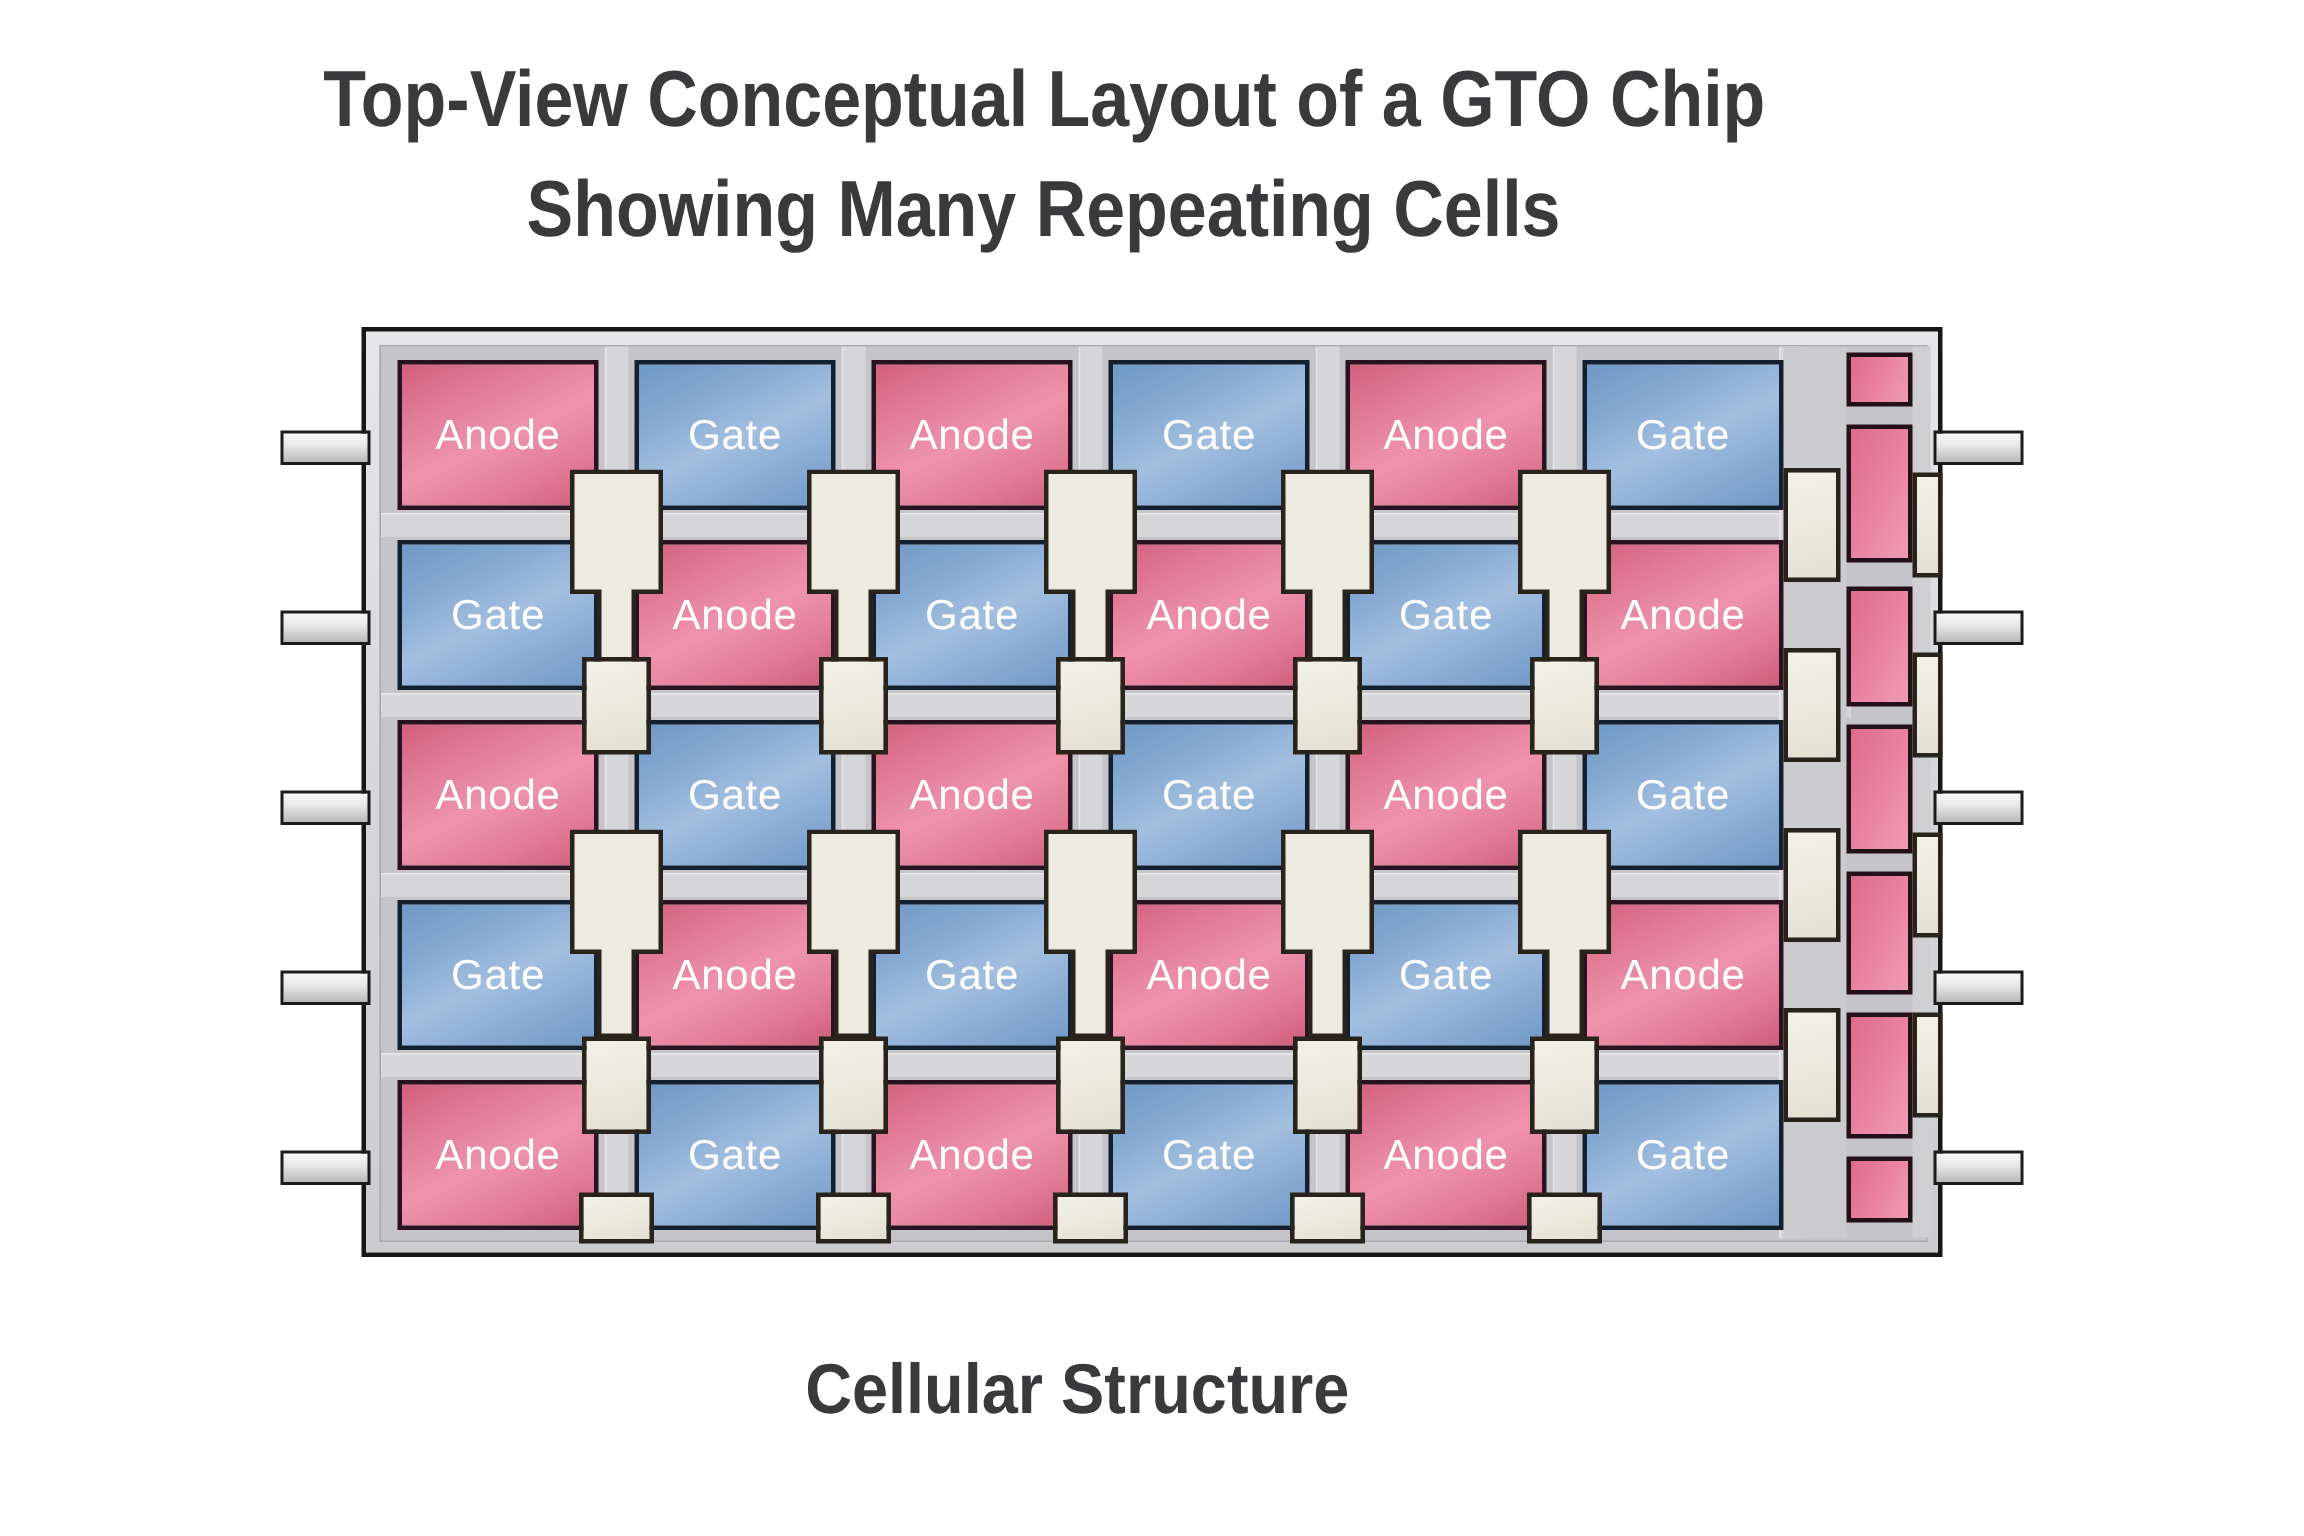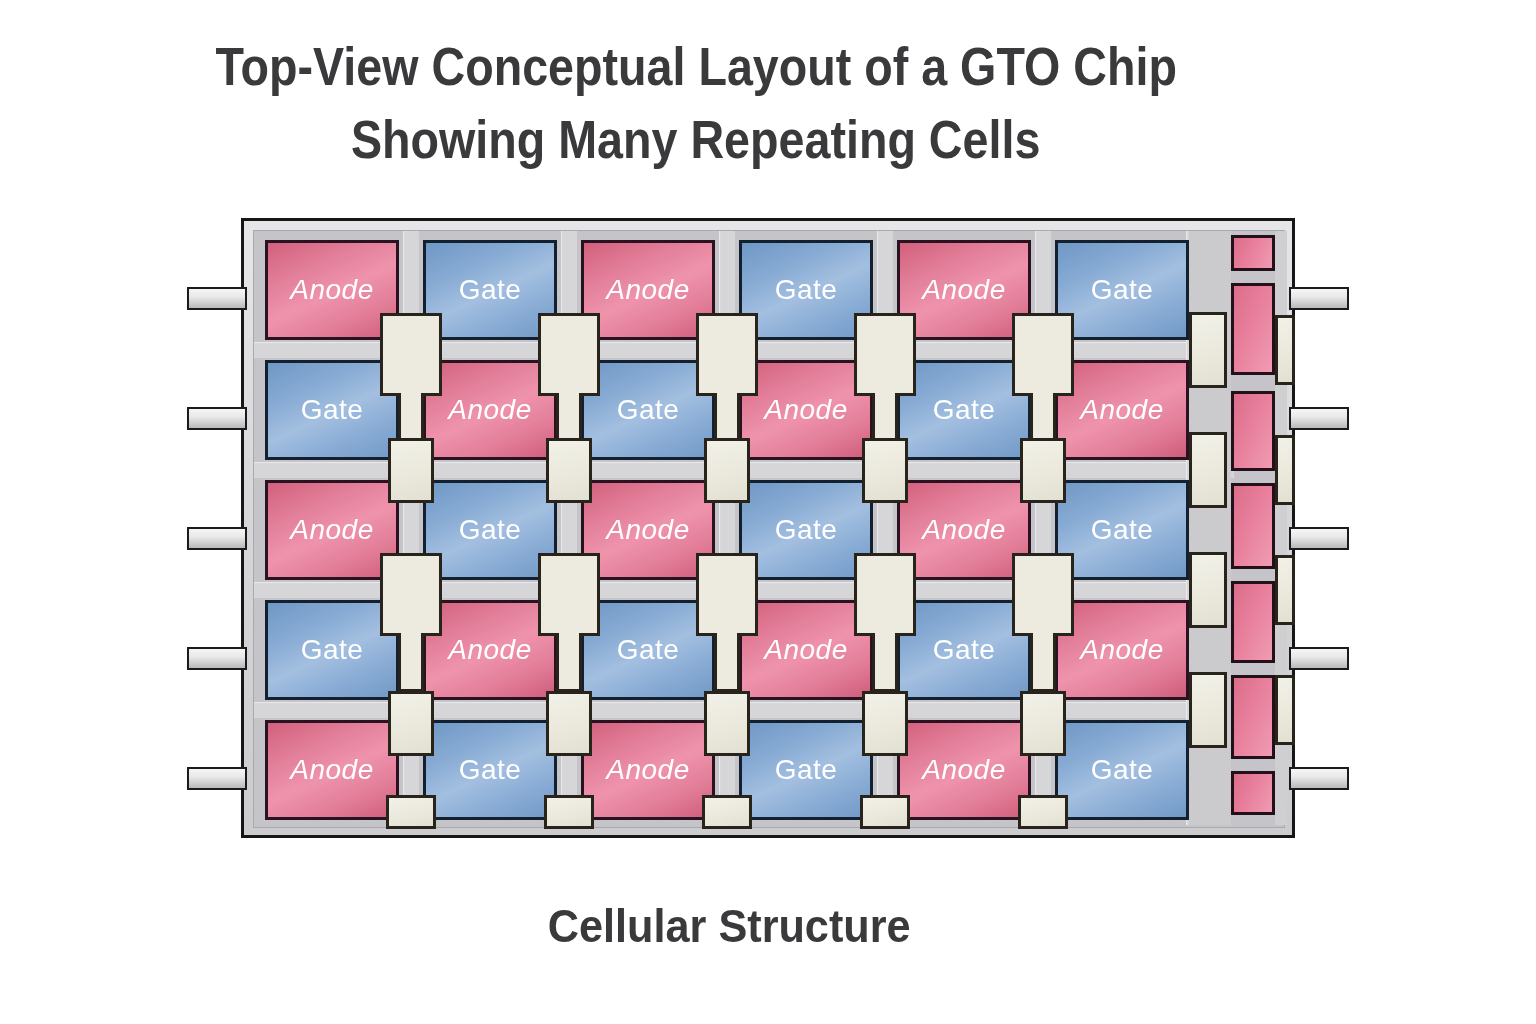--- a/index.html
+++ b/index.html
@@ -11,21 +11,21 @@
   
   .title-block{
     position:absolute;left:0;top:30px;width:1536px;
     text-align:center;color:#3a3a3c;font-weight:bold;
     font-size:53px;line-height:73px;
     transform:translateX(-72px);
   }
   .title-line{display:inline-block;transform:scaleX(.88);white-space:nowrap;}
   .caption-block{
     position:absolute;left:0;top:898px;width:1436px;
-    text-align:center;color:#3a3a3c;font-weight:bold;font-size:47px;padding-left:11px;
+    text-align:center;color:#3a3a3c;font-weight:bold;font-size:47px;
   }
   .caption-block .title-line{transform:scaleX(.92);}
   
   .chip{
     position:absolute;left:241px;top:218px;width:1054px;height:620px;
     box-sizing:border-box;border:3px solid #161616;
     background:linear-gradient(180deg,#e6e6e8 0%,#d6d6d9 50%,#cccccf 100%);
   }
   .chip-abs{position:absolute;left:0;top:0;right:0;bottom:0;}
   .chip-inner{
@@ -39,21 +39,20 @@
   
   .cell{
     position:absolute;width:134px;height:100px;z-index:2;
     box-sizing:border-box;border:3px solid #1c1520;
     display:flex;align-items:center;justify-content:center;
     color:#ffffff;font-size:28px;letter-spacing:.5px;
   }
   .type-0{ 
     background:linear-gradient(155deg,#d2607c 0%,#e27e99 28%,#ef93ac 52%,#e27d98 76%,#cf5d7a 100%);
     border-color:#2a1220;
-    font-style:italic;
   }
   .type-1{ 
     background:linear-gradient(155deg,#6f98c5 0%,#86aad3 28%,#a3bfe0 52%,#88abd4 76%,#7199c6 100%);
     border-color:#13202f;
   }
   
   .conn-svg{position:absolute;z-index:4;}
   .conn-small,.conn-stub,.strip-stub,.frame-stub{
     position:absolute;box-sizing:border-box;z-index:5;
     background:linear-gradient(165deg,#f2f1e8 0%,#eae8db 60%,#e2e0d2 100%);

